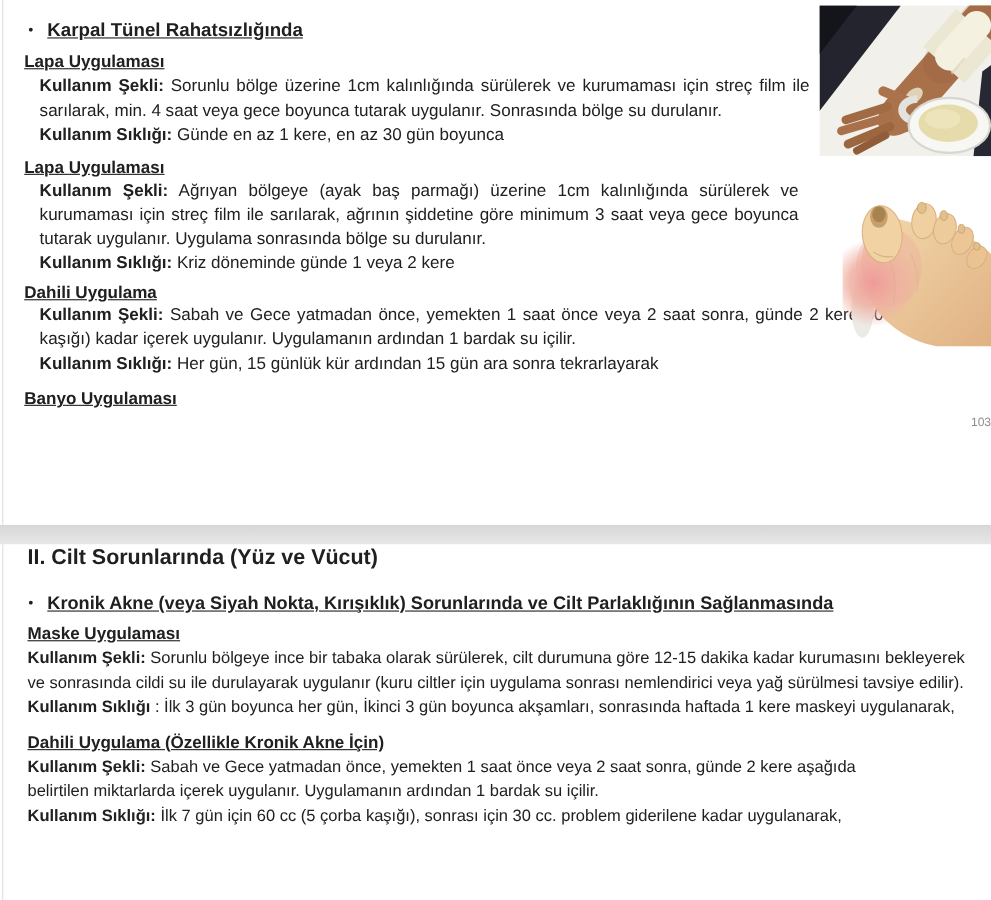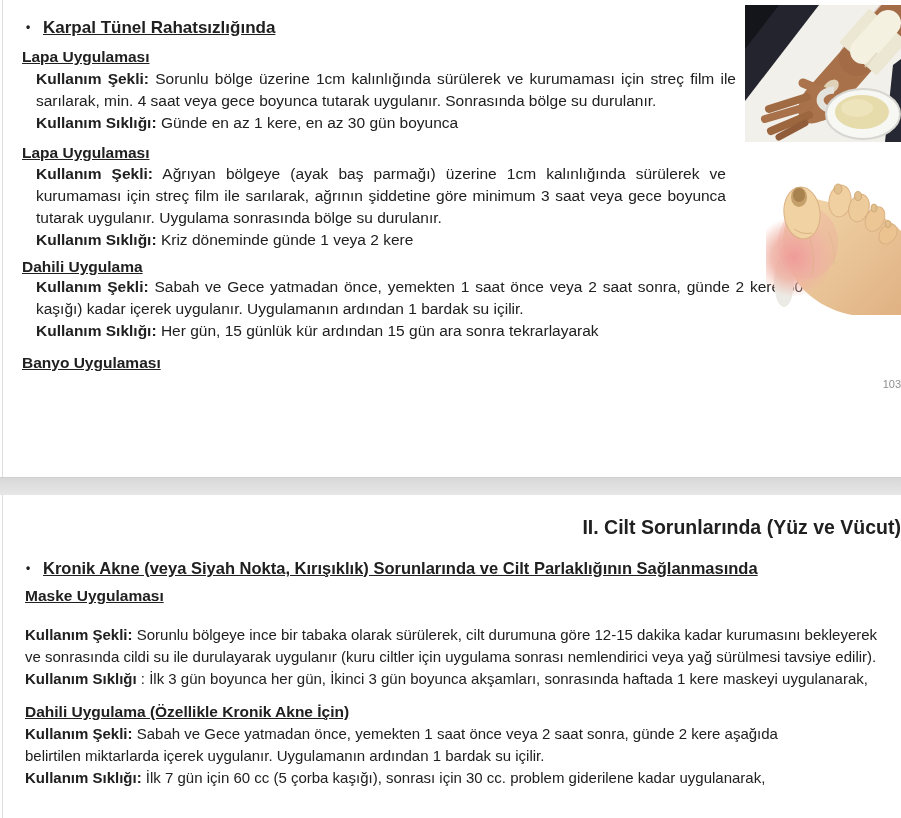--- a/index.html
+++ b/index.html
@@ -25,21 +25,21 @@
   
   .sub { padding-left:22px; font-weight:bold; font-size:15.5px; line-height:17px; }
   .sub .ul { text-decoration:underline; }
   
   p.doc { margin:0; padding-left:36px; font-size:15.5px; line-height:22px; }
   .just { text-align:justify; }
   .b { font-weight:bold; }
   
   #page2 .sub, #page2 p.doc { padding-left:25px; }
   #page2 p.doc { font-size:15px; }
-  .h1 { margin:0; padding:20px 0 0 25px; font-weight:bold; font-size:19.5px; line-height:24px;text-align:right; }
+  .h1 { margin:0; padding:0 0 0 25px; font-weight:bold; font-size:19.5px; line-height:24px; }
   .pagenum { margin-top:7px; text-align:right; font-size:11px; line-height:13px; color:#8e8e8e; }
   
   .img-wrist { position:absolute; left:745px; top:5px; width:156px; height:137px; z-index:2; }
   .img-foot  { position:absolute; left:766px; top:177px; width:135px; height:138px; z-index:2; }
 </style>
 </head>
 <body>
 
 <div class="page" id="page1">
   <div class="page-edge"></div>
@@ -147,21 +147,21 @@
 
   <div class="h1">II. Cilt Sorunlarında (Yüz ve Vücut)</div>
 
   <div class="bhead bhead2" style="margin-top:18px">
     <span class="dot">•</span><span>Kronik Akne (veya Siyah Nokta, Kırışıklık) Sorunlarında ve Cilt Parlaklığının Sağlanmasında</span>
   </div>
 
   <div class="sub" style="margin-top:8px">
     <span class="ul">Maske Uygulaması</span>
   </div>
-  <p class="doc" style="margin-top:20px; width:856px">
+  <p class="doc" style="margin-top:3px; width:856px">
     <span class="b">Kullanım Şekli:</span><span> Sorunlu bölgeye ince bir tabaka olarak sürülerek, cilt durumuna göre 12-15 dakika kadar kurumasını bekleyerek ve sonrasında cildi su ile durulayarak uygulanır (kuru ciltler için uygulama sonrası nemlendirici veya yağ sürülmesi tavsiye edilir).</span>
   </p>
   <p class="doc" style="width:856px">
     <span class="b">Kullanım Sıklığı</span><span> : İlk 3 gün boyunca her gün, İkinci 3 gün boyunca akşamları, sonrasında haftada 1 kere maskeyi uygulanarak,</span>
   </p>
 
   <div class="sub" style="margin-top:13px">
     <span class="ul">Dahili Uygulama (Özellikle Kronik Akne İçin)</span>
   </div>
   <p class="doc" style="margin-top:3px; width:790px">

